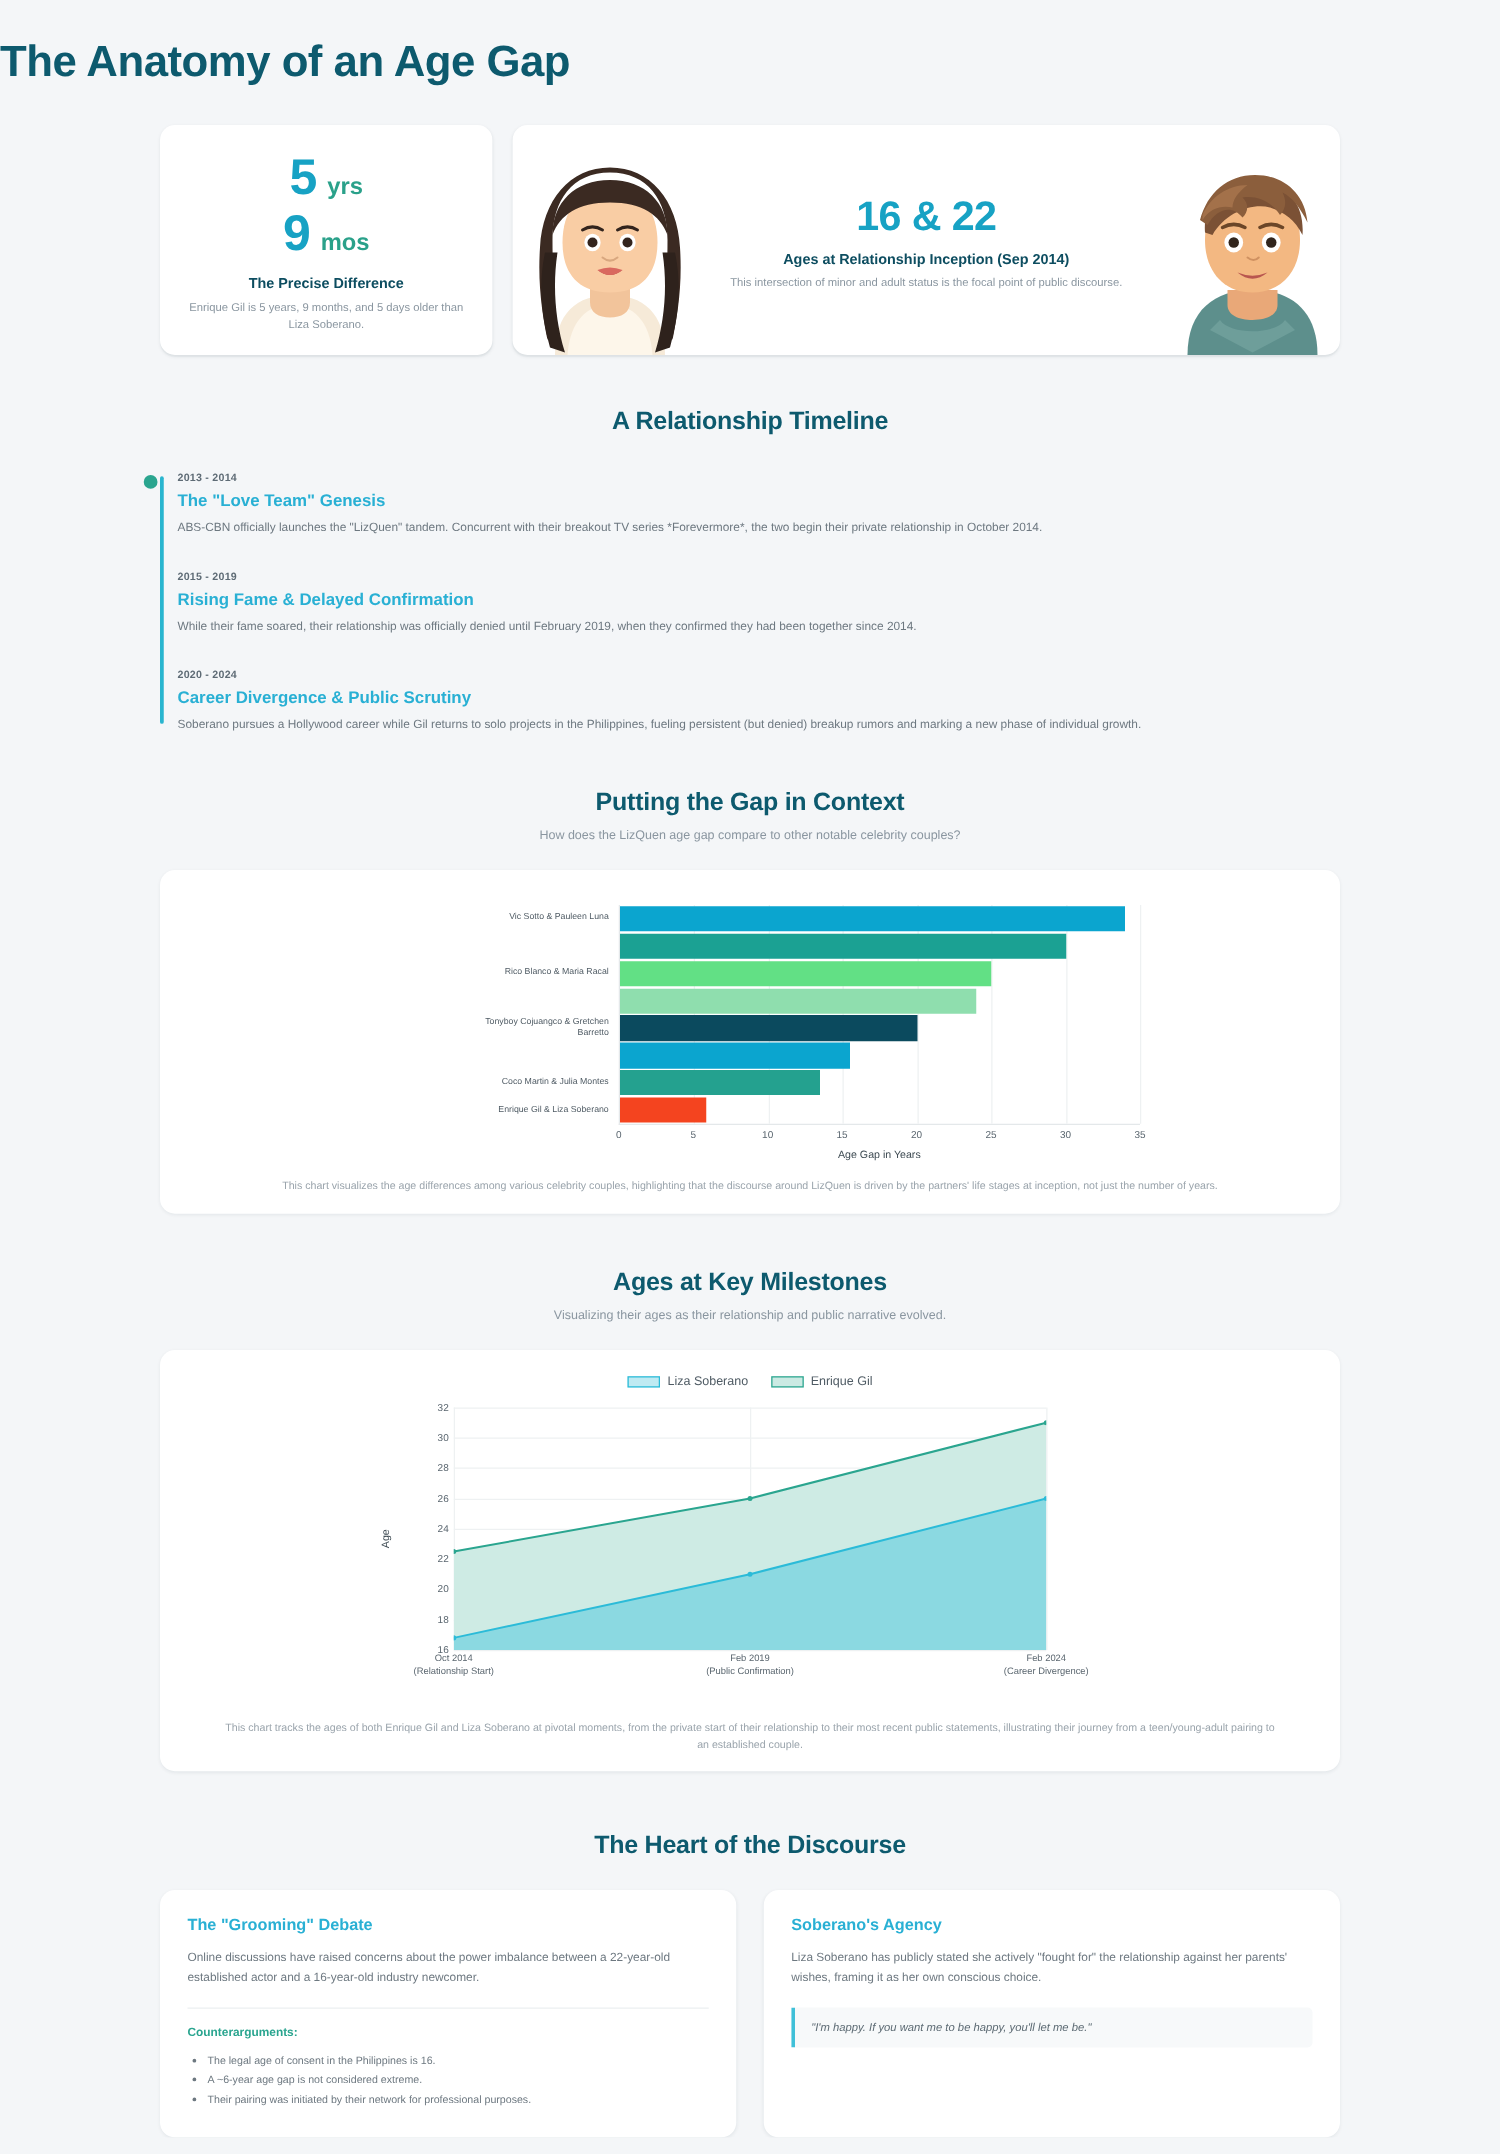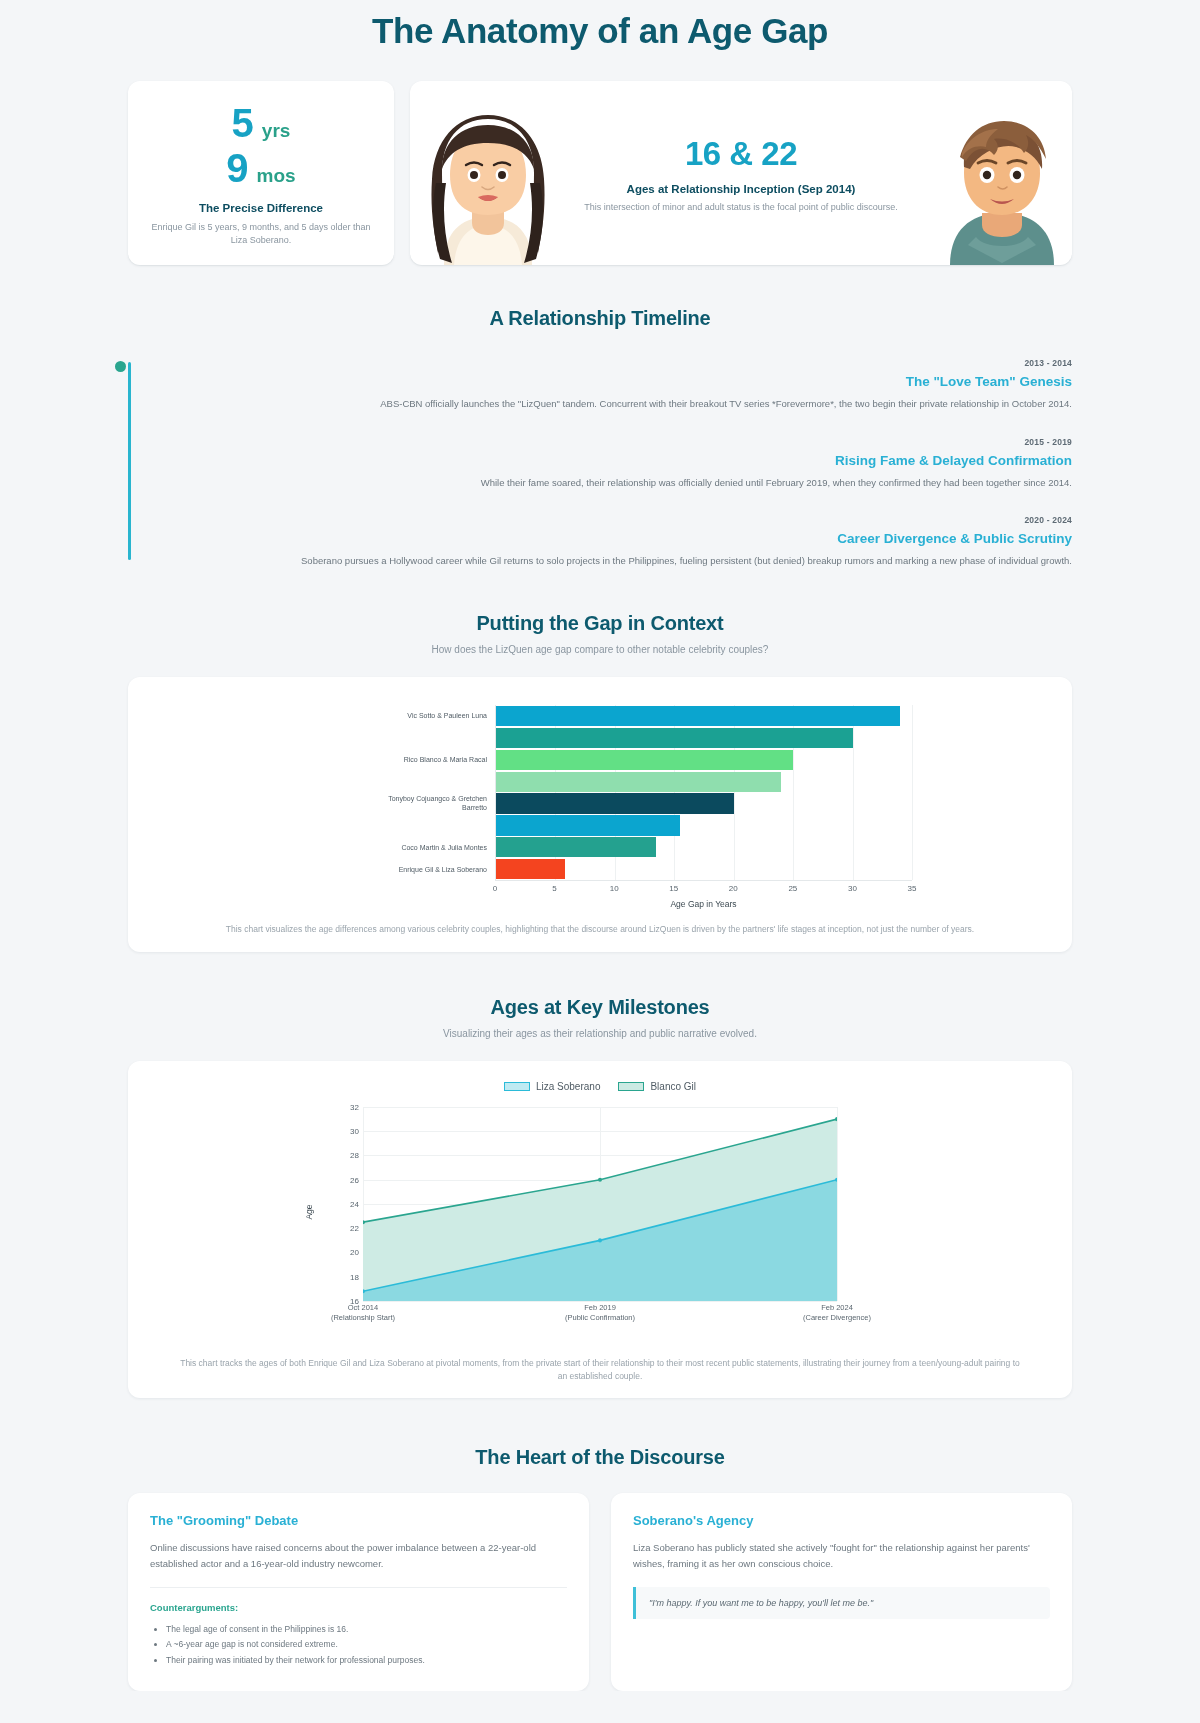--- a/index.html
+++ b/index.html
@@ -6,21 +6,21 @@
   body {
     width: 1200px;
     background: #f4f6f8;
     font-family: "Liberation Sans", sans-serif;
     color: #2d3b45;
     -webkit-font-smoothing: antialiased;
   }
   .page { width: 1200px; padding: 0 0 0 0; position: relative; }
 
   
-  .hero { text-align: center; padding: 11px 0 10px; }
+  .hero { text-align: left; padding: 30px 0 10px; }
   .hero h1 {
     font-size: 35px;
     font-weight: 800;
     letter-spacing: -0.4px;
     color: #0d5a6e;
     line-height: 1.15;
   }
   .hero .sub {
     margin-top: 9px;
     font-size: 12.5px;
@@ -117,21 +117,20 @@
     color: #8a96a0;
     margin-top: 9px;
   }
 
   
   .timeline-wrap { padding: 42px 128px 0; }
   .timeline {
     margin-top: 28px;
     position: relative;
     padding-left: 14px;
-    text-align: right;
   }
   .tl-line {
     position: absolute;
     left: 0px; top: 4px; bottom: 8px;
     width: 2.5px;
     background: #29b5cf;
     border-radius: 2px;
   }
   .tl-item { position: relative; margin-bottom: 25px; }
   .tl-item:last-child { margin-bottom: 0; }
@@ -438,21 +437,21 @@
     <div class="sec-sub">Visualizing their ages as their relationship and public narrative evolved.</div>
     <div class="chart-card">
       <div class="areachart">
         <div class="ac-legend">
           <div class="ac-leg">
             <span class="ac-swatch" style="background:#bfeaf2;border-color:#2bbbd8"></span>
             <span>Liza Soberano</span>
           </div>
           <div class="ac-leg">
             <span class="ac-swatch" style="background:#cbeae3;border-color:#2aa58f"></span>
-            <span>Blanco Gil</span>
+            <span>Enrique Gil</span>
           </div>
         </div>
         <div class="ac-ytitle">Age</div>
         <div class="ac-yticks" id="acY">
             <span style="top: 100%;">16</span>
             <span style="top: 87.5%;">18</span>
             <span style="top: 75%;">20</span>
             <span style="top: 62.5%;">22</span>
             <span style="top: 50%;">24</span>
             <span style="top: 37.5%;">26</span>

